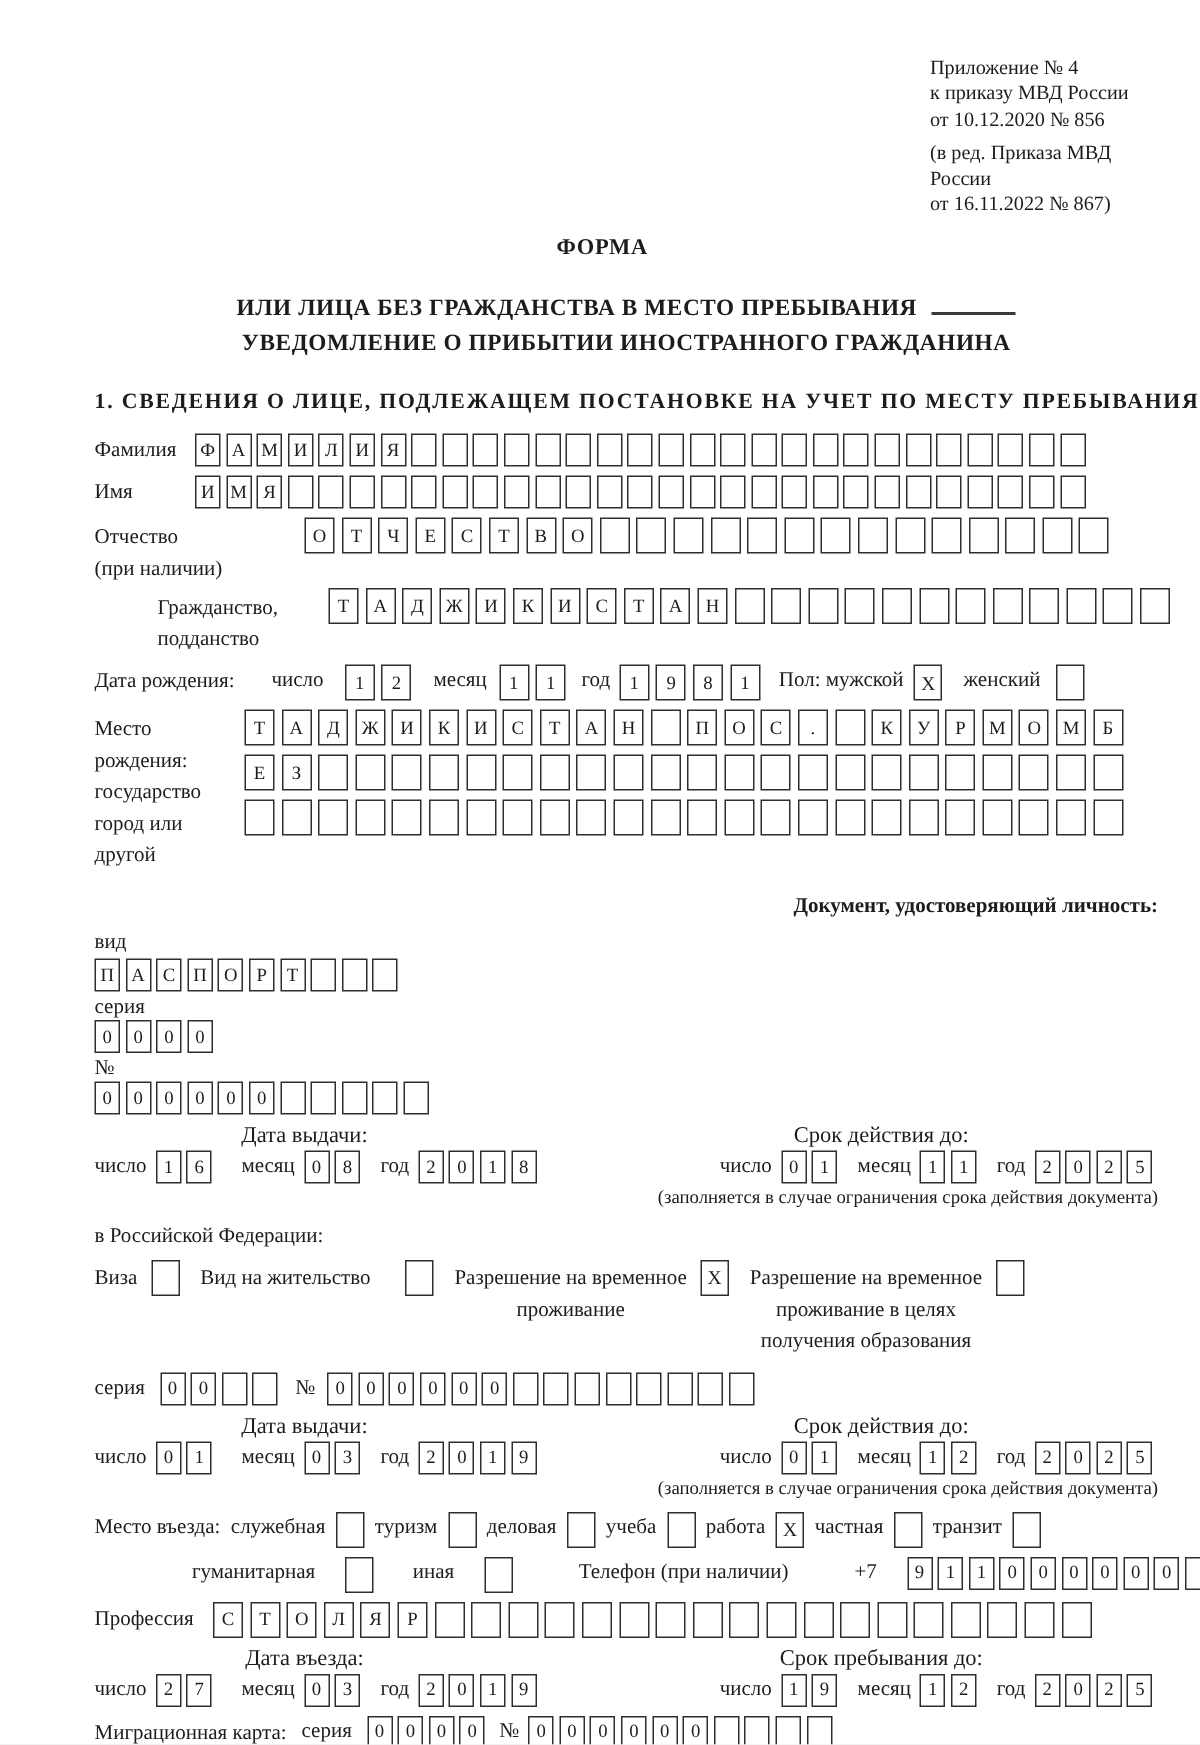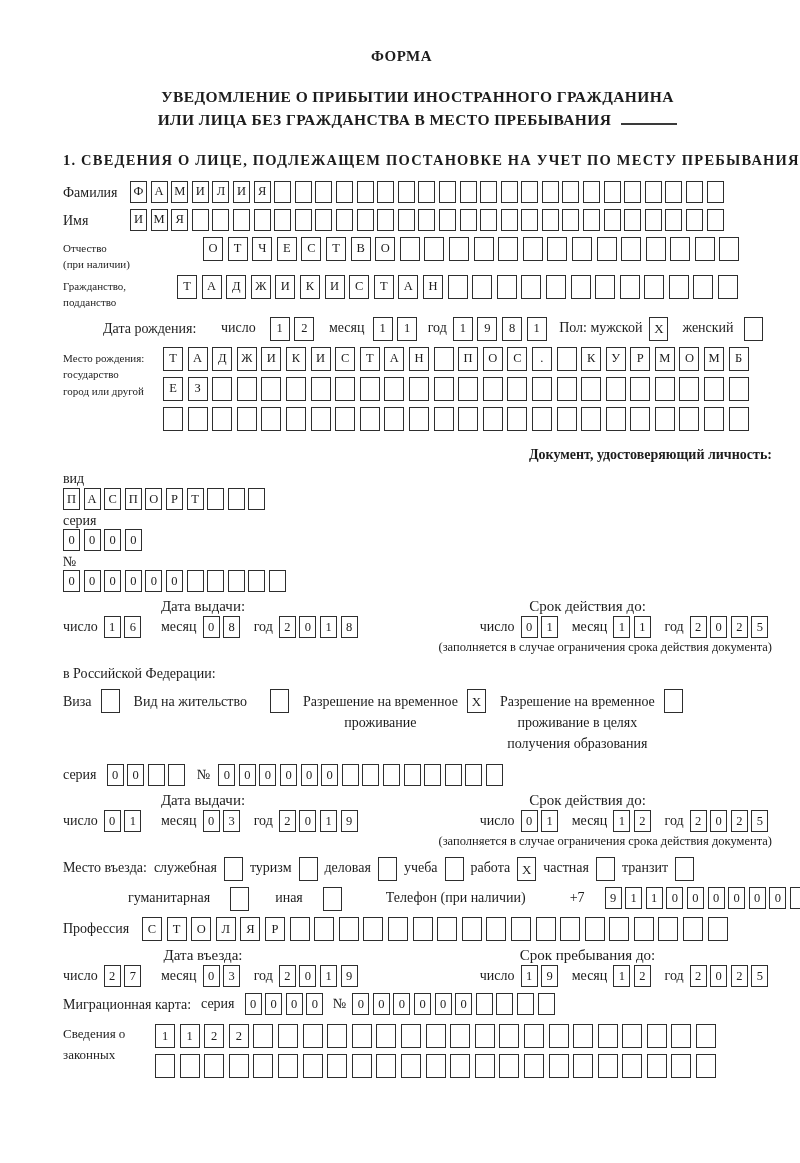--- a/index.html
+++ b/index.html
@@ -13,38 +13,38 @@
   .appendix{margin-left:557px;font-size:13.5px;line-height:1.28;}
   .appendix .gap{height:5px;}
   .forma{margin-top:12px;text-align:center;padding-right:32px;font-weight:bold;font-size:15px;letter-spacing:.5px;}
   .title{margin-top:20px;text-align:center;font-weight:bold;font-size:15.5px;line-height:1.5;letter-spacing:.4px;}
   .uline{display:inline-block;width:56px;border-bottom:2px solid #3a3a3a;margin-left:10px;vertical-align:baseline;}
   .section-title{margin-top:20px;font-weight:bold;font-size:14.5px;letter-spacing:1.2px;white-space:nowrap;}
 
   
   .row{display:flex;align-items:flex-start;margin-top:6px;}
   .lbl{flex:none;font-size:14px;line-height:1.35;padding-top:3px;}
-  .lbl2{font-size:11px;line-height:1.5;}
+  .lbl2{font-size:14px;line-height:1.5;}
   .inl{font-size:14px;padding-top:3px;white-space:nowrap;}
 
   .cells{display:inline-flex;flex:none;}
   .cell{
     flex:none;width:15px;height:20px;border:1.6px solid #2e2e2e;margin-right:3.6px;
     display:flex;align-items:center;justify-content:center;
     font-size:12.5px;line-height:1;background:#fff;
   }
   .big .cell{width:18px;height:22px;margin-right:4.6px;}
   .cb{display:inline-flex;}
   .cb .cell{width:17px;height:22px;margin-right:0;font-size:13px;}
 
   
   .w-surname{width:67px;}
   .w-patronymic{width:140px;}
-  .w-citizenship{width:114px;}
-  .w-birthdate{width:118px;margin-left:40px;}
+  .w-citizenship{width:114px;margin-left:42px;}
+  .w-birthdate{width:118px;}
   .w-birthplace{width:100px;}
   .w-kind{width:72px;}
   .w-profession{width:79px;}
   .w-migcard{width:138px;}
   .w-reps{width:92px;font-size:13px;line-height:1.6;}
 
   .stack{display:flex;flex-direction:column;row-gap:6px;}
 
   .doc-heading{text-align:right;font-weight:bold;font-size:14px;margin-top:16px;}
 
@@ -71,26 +71,34 @@
   .purpose .inl{padding-top:3px;}
   .purpose2{display:flex;align-items:flex-start;margin-top:6px;column-gap:20px;margin-left:65px;}
 
   .repsblock{display:flex;margin-top:6px;}
 </style>
 </head>
 <body>
 
 <div class="page">
 
+  <div class="appendix">
+    <div>Приложение № 4</div>
+    <div>к приказу МВД России</div>
+    <div>от 10.12.2020 № 856</div>
+    <div class="gap"></div>
+    <div>(в ред. Приказа МВД России</div>
+    <div>от 16.11.2022 № 867)</div>
+  </div>
 
   <div class="forma">ФОРМА</div>
 
   <div class="title">
+    <div><span>ИЛИ ЛИЦА БЕЗ ГРАЖДАНСТВА В МЕСТО ПРЕБЫВАНИЯ</span><span class="uline"></span></div>
     <div>УВЕДОМЛЕНИЕ О ПРИБЫТИИ ИНОСТРАННОГО ГРАЖДАНИНА</div>
-    <div><span>ИЛИ ЛИЦА БЕЗ ГРАЖДАНСТВА В МЕСТО ПРЕБЫВАНИЯ</span><span class="uline"></span></div>
   </div>
 
   <div class="section-title">1. СВЕДЕНИЯ О ЛИЦЕ, ПОДЛЕЖАЩЕМ ПОСТАНОВКЕ НА УЧЕТ ПО МЕСТУ ПРЕБЫВАНИЯ</div>
 
   <div class="row" style="margin-top:12px;">
     <div class="lbl w-surname">Фамилия</div>
     <div class="cells">
         <span class="cell">Ф</span>
         <span class="cell">А</span>
         <span class="cell">М</span>

